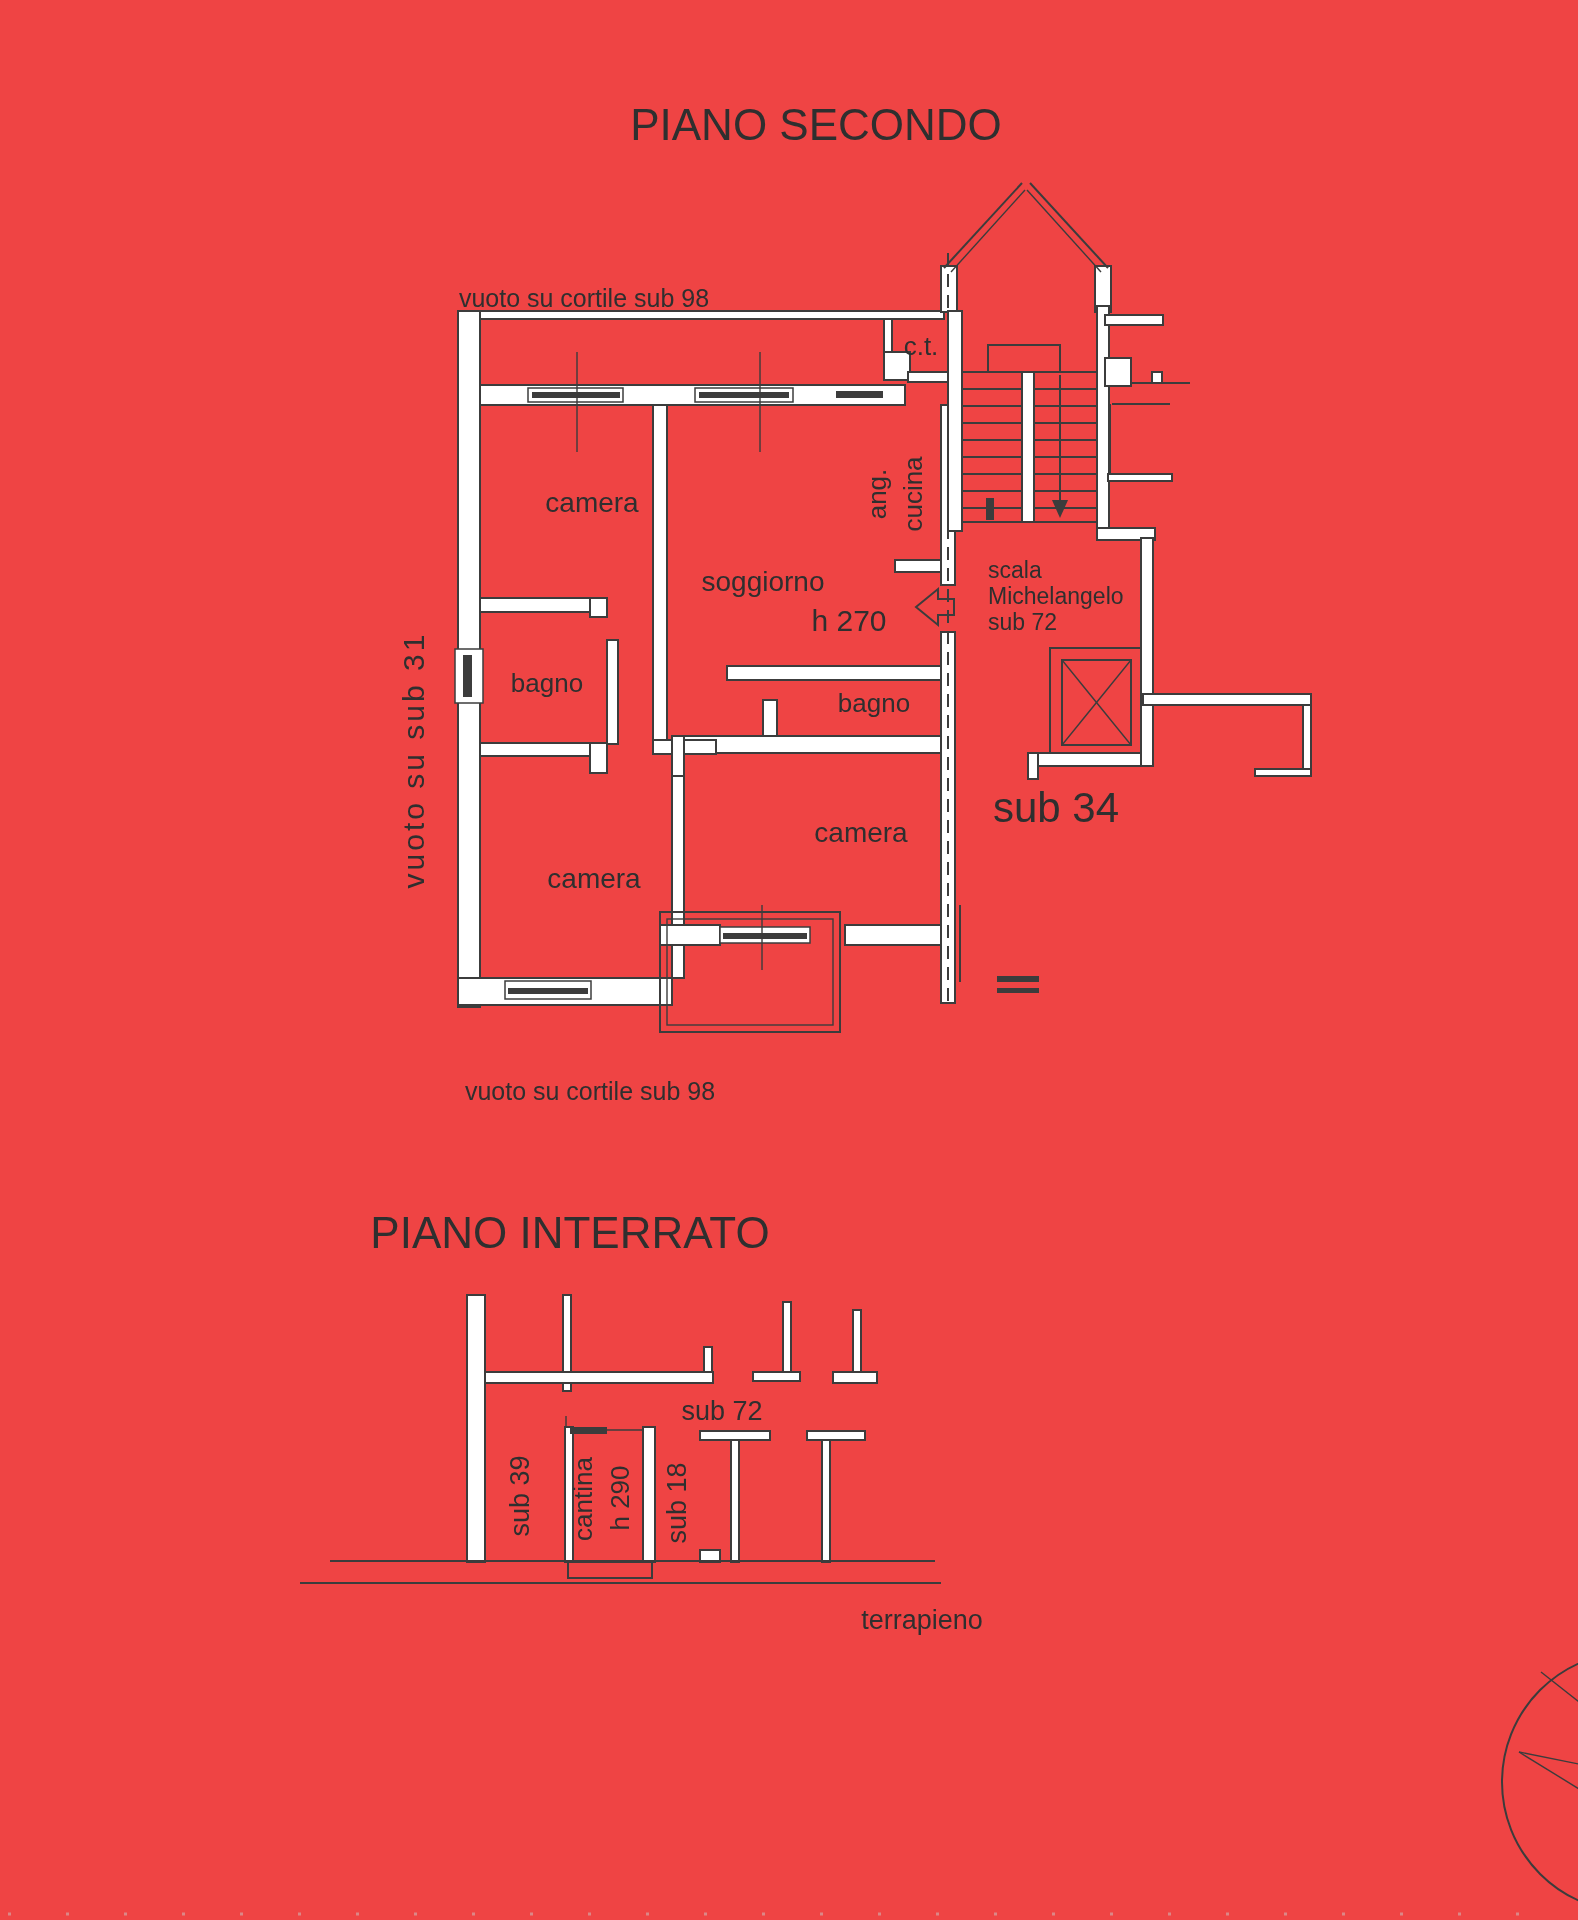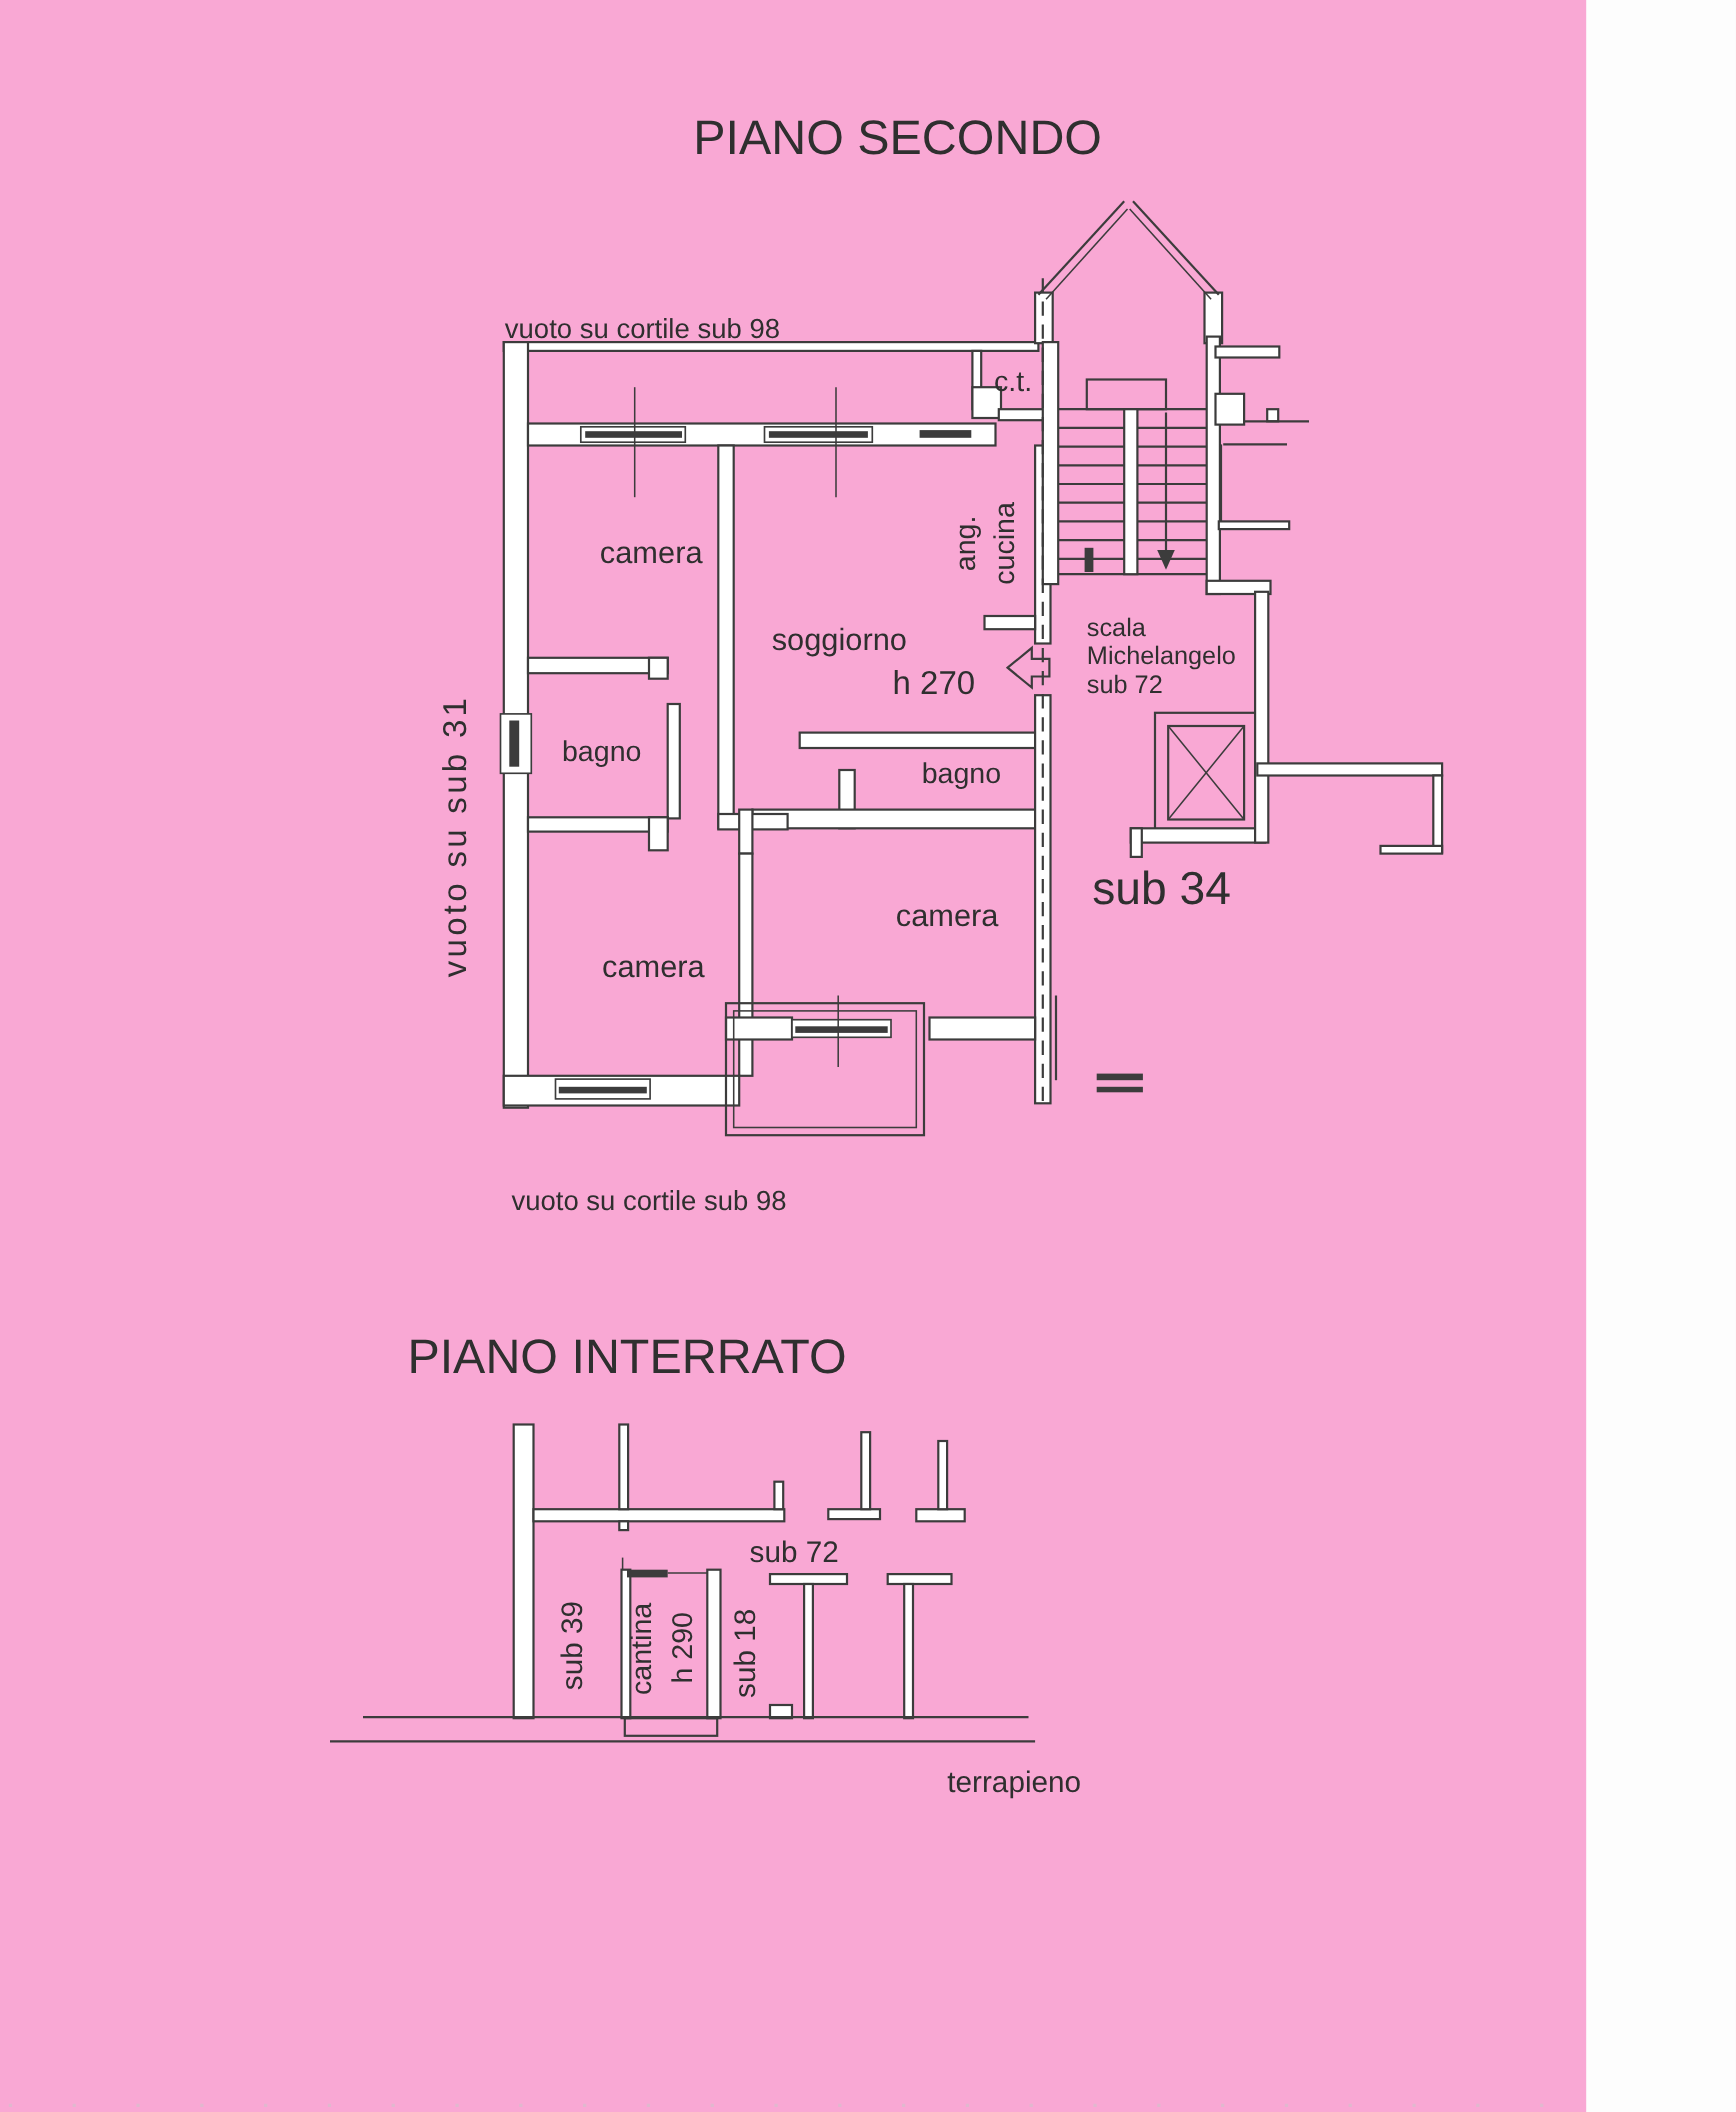--- a/index.html
+++ b/index.html
@@ -1,16 +1,16 @@
 <!DOCTYPE html>
 <html><head>
 <meta charset="utf-8">
 <style>
   html,body{margin:0;padding:0;background:#fdfdfd;}
-  .page{position:relative;width:1442px;height:1920px;background:#f9a8d4;overflow:hidden;}
+  .page{position:relative;width:1578px;height:1920px;background:#ef4444;overflow:hidden;}
   .txt{fill:#2f2f2f;font-family:"Liberation Sans",sans-serif;}
   .wall{fill:#ffffff;stroke:#3c3c3c;stroke-width:2;}
   .ln{fill:none;stroke:#3c3c3c;stroke-width:2;}
   .thin{fill:none;stroke:#3c3c3c;stroke-width:1.4;}
   .dark{fill:#3c3c3c;stroke:none;}
   .winbox{fill:#ffffff;stroke:#3c3c3c;stroke-width:1.5;}
   .dash{fill:none;stroke:#3c3c3c;stroke-width:2;stroke-dasharray:13 8;}
 </style>
 </head>
 <body>

